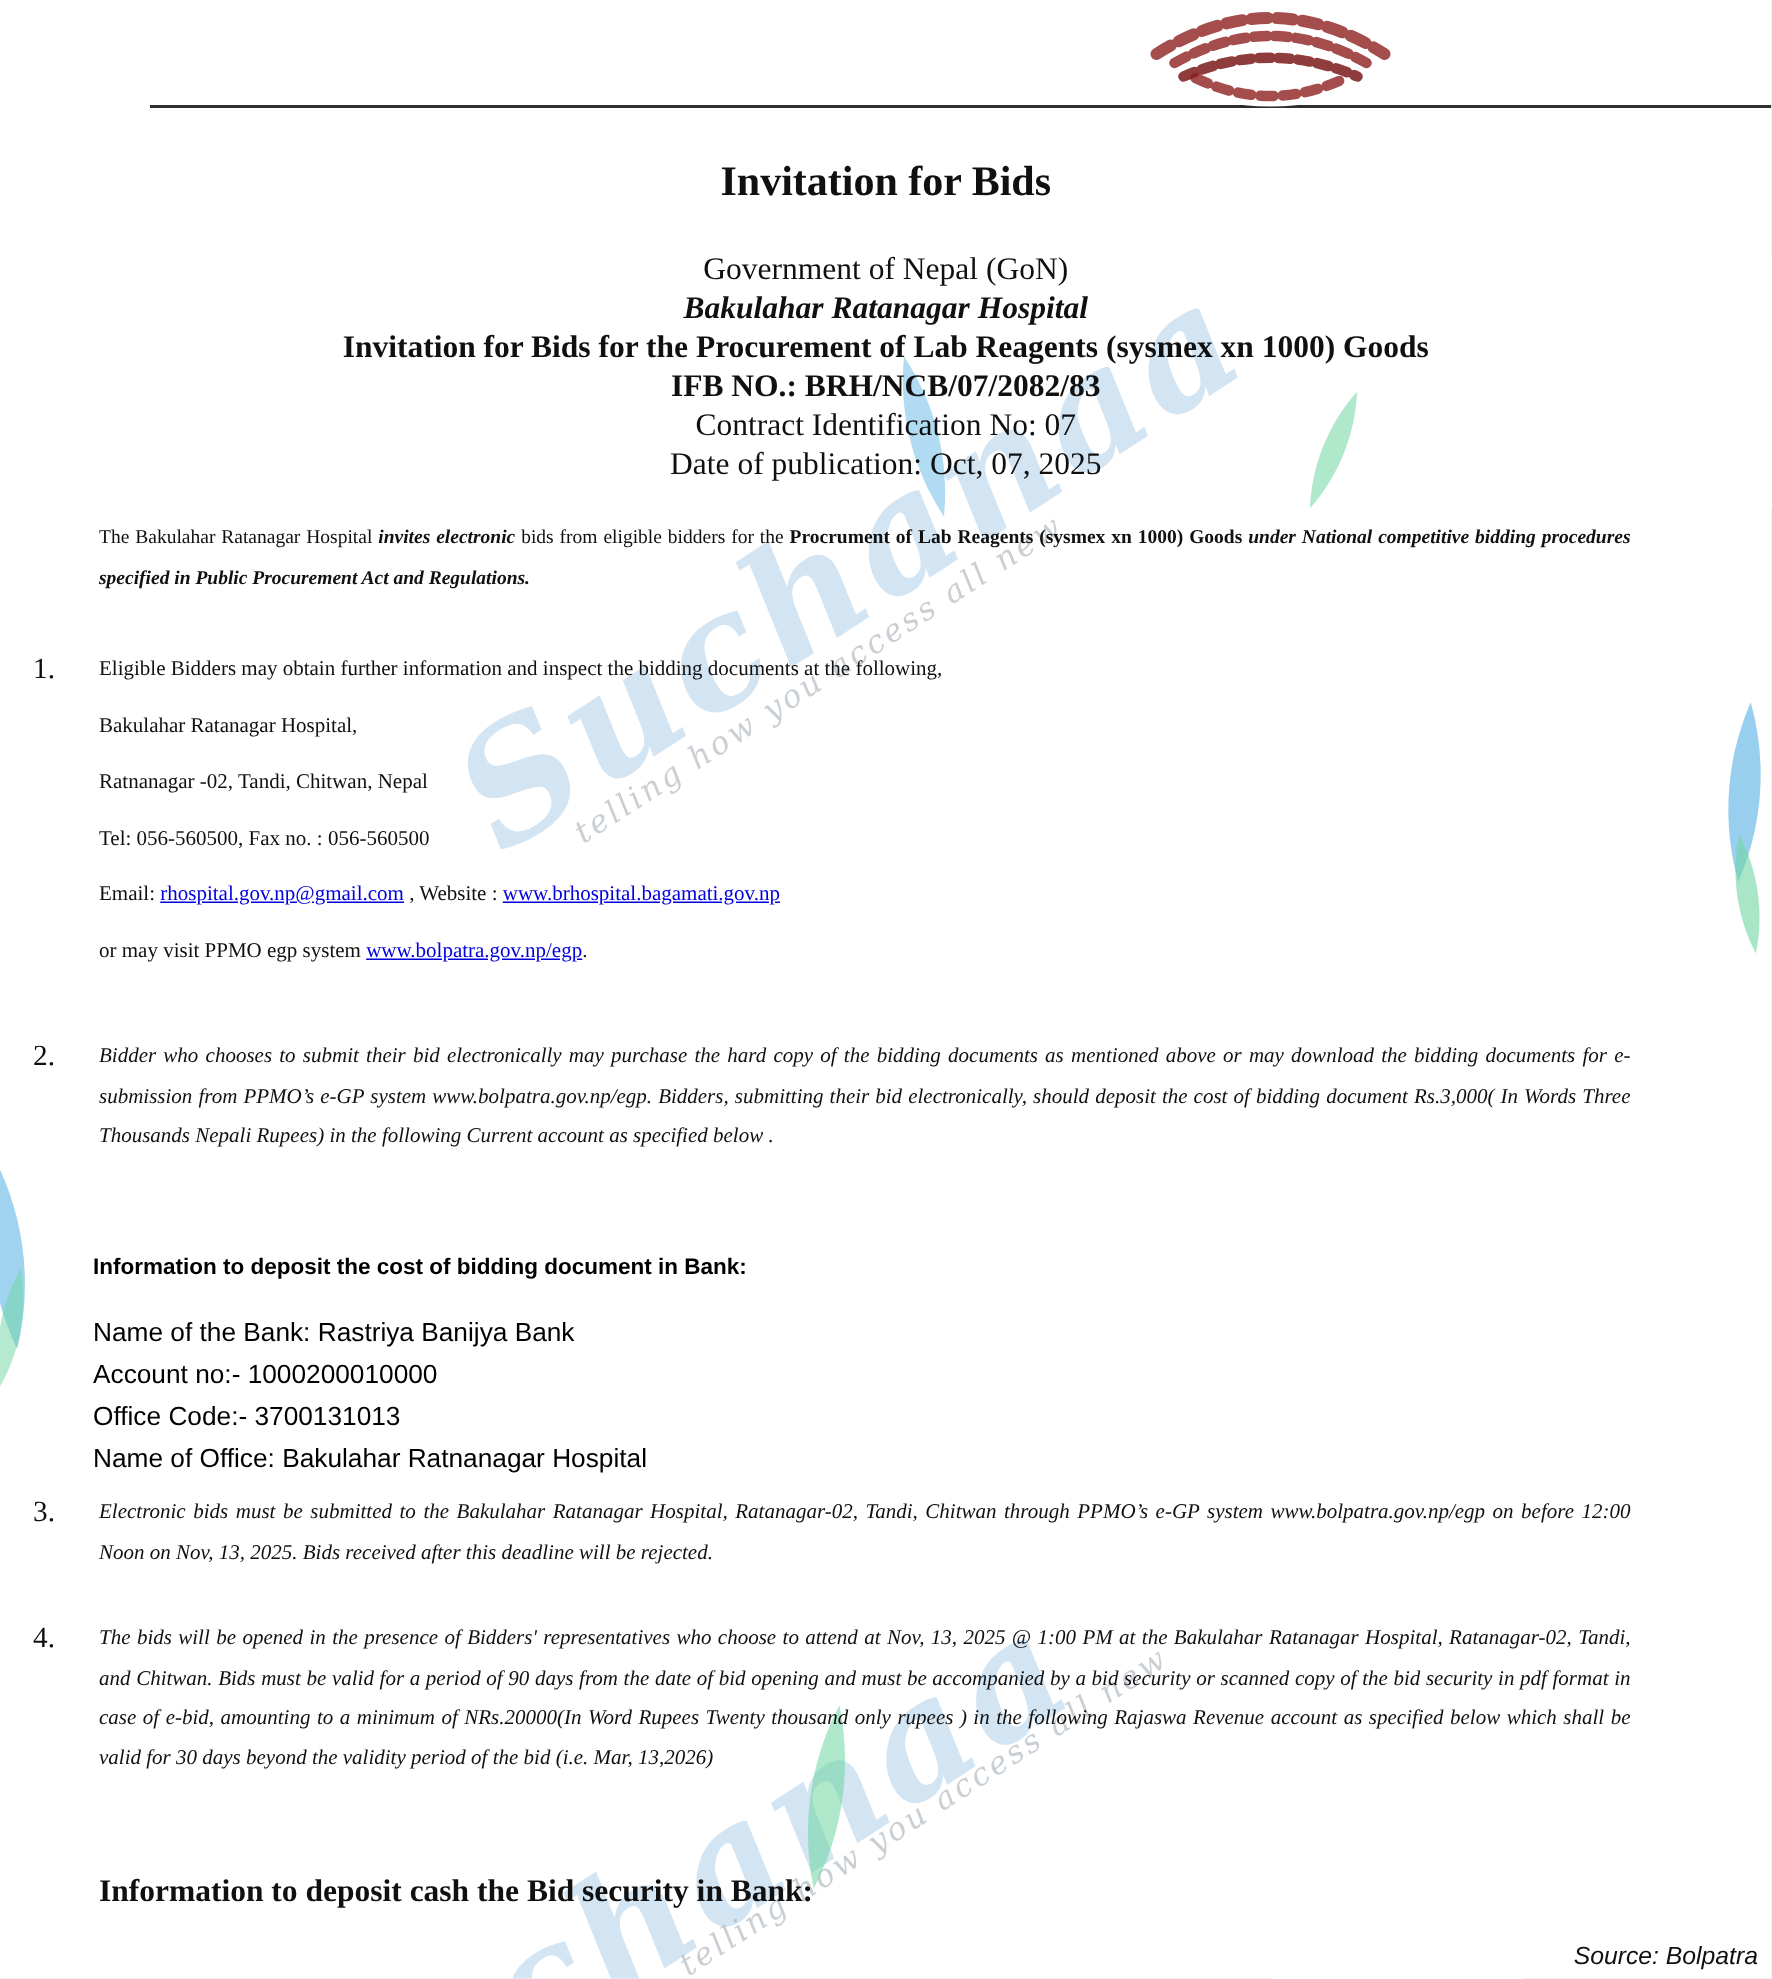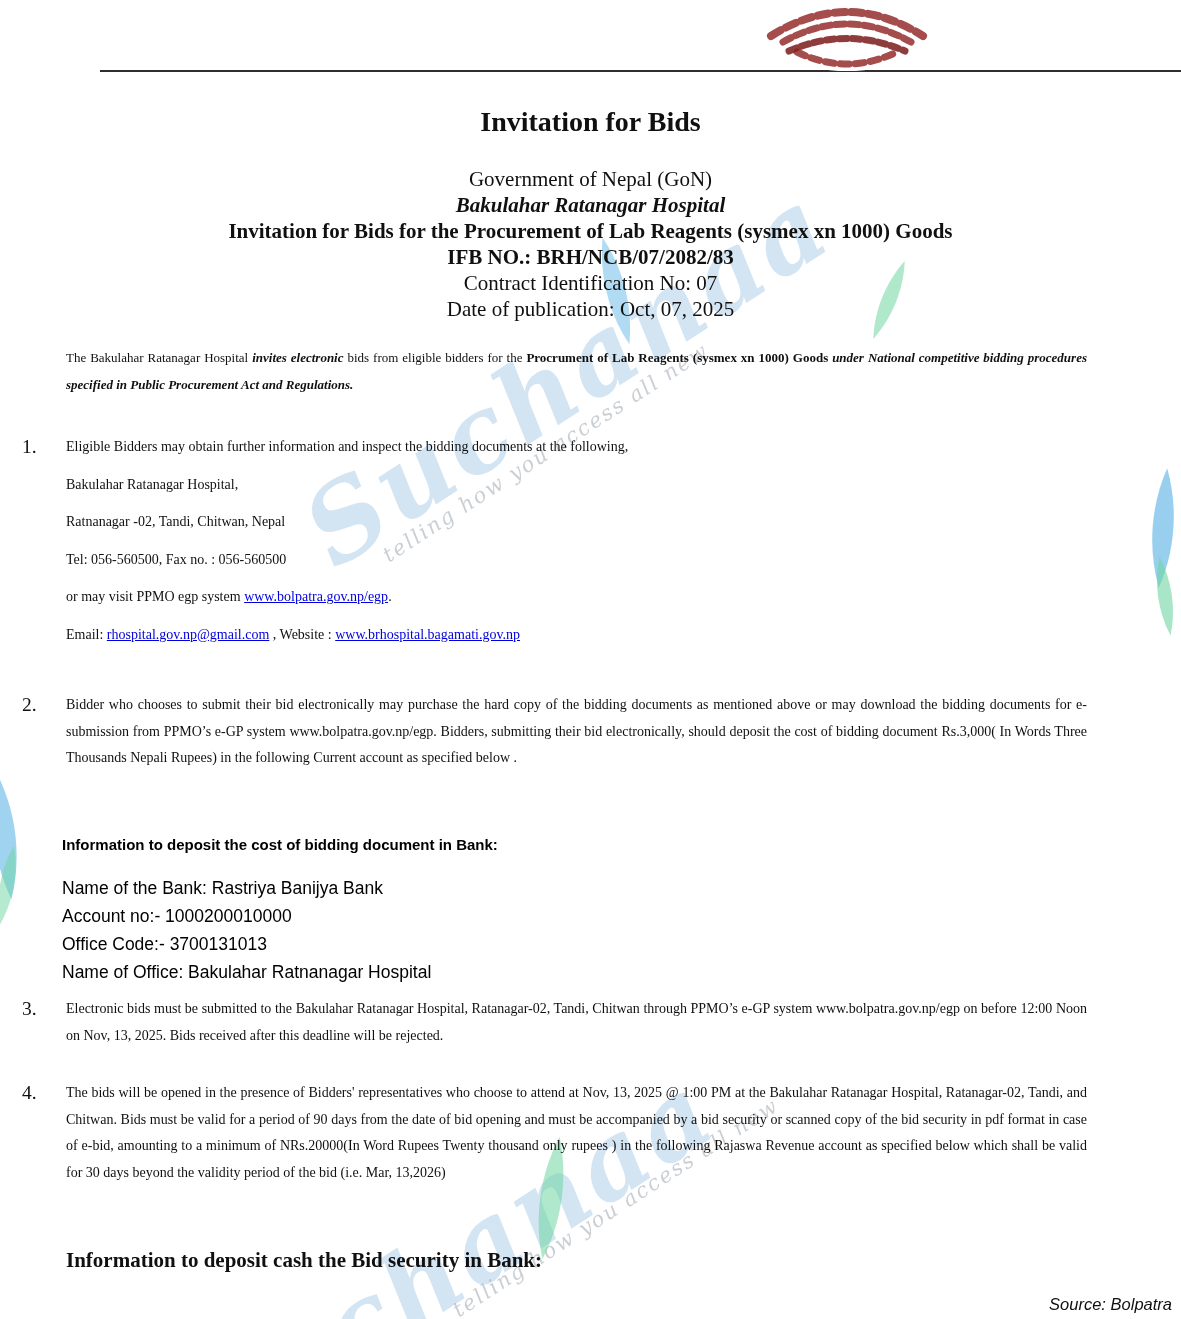--- a/index.html
+++ b/index.html
@@ -50,21 +50,21 @@
     position:absolute; top:344px; left:66px; width:1021px;
     text-align:justify; font-size:13px; line-height:27px;
   }
   .b{font-weight:bold;}
   .it{font-style:italic;font-weight:bold;}
   .bi{font-weight:bold; font-style:italic;}
 
   .item{position:absolute; left:22px; width:1065px; display:flex;}
   .item .num{width:44px; flex:none; font-size:19.5px; line-height:26.5px;}
   .item .body{flex:1; font-size:14px; line-height:26.5px;}
-  .item .body.just{text-align:justify;}
+  .item .body.just{text-align:justify;font-style:italic;}
   .item1-line{margin-bottom:11px;}
 
   a.link{color:#0000dd; text-decoration:underline; cursor:pointer;}
 
   .bank{
     position:absolute; left:62px; width:1000px;
     font-family:"Liberation Sans", sans-serif; color:#000;
   }
   .bank-heading{font-size:15px; font-weight:bold;}
   .bank-line{font-size:17.5px; line-height:28px;}
@@ -153,22 +153,22 @@
 
     <div class="intro"><span>The Bakulahar Ratanagar Hospital </span><span class="it">invites electronic</span><span> bids from eligible bidders for the </span><span class="b">Procrument of Lab Reagents (sysmex xn 1000) Goods </span><span class="bi">under National competitive bidding procedures specified in Public Procurement Act and Regulations.</span></div>
 
     <div class="item" style="top:434px;">
       <span class="num">1.</span>
       <div class="body">
         <div class="item1-line">Eligible Bidders may obtain further information and inspect the bidding documents at the following,</div>
         <div class="item1-line">Bakulahar Ratanagar Hospital,</div>
         <div class="item1-line">Ratnanagar -02, Tandi, Chitwan, Nepal</div>
         <div class="item1-line">Tel: 056-560500, Fax no. : 056-560500</div>
+        <div class="item1-line"><span>Email: </span><a class="link" href="#">rhospital.gov.np@gmail.com</a><span> , Website : </span><a class="link" href="#">www.brhospital.bagamati.gov.np</a></div>
         <div class="item1-line"><span>or may visit PPMO egp system </span><a class="link" href="#">www.bolpatra.gov.np/egp</a><span>.</span></div>
-        <div class="item1-line"><span>Email: </span><a class="link" href="#">rhospital.gov.np@gmail.com</a><span> , Website : </span><a class="link" href="#">www.brhospital.bagamati.gov.np</a></div>
       </div>
     </div>
 
     <div class="item" style="top:692px;">
       <span class="num">2.</span>
       <div class="body just">Bidder who chooses to submit their bid electronically may purchase the hard copy of the bidding documents as mentioned above or may download the bidding documents for e-submission from PPMO’s e-GP system www.bolpatra.gov.np/egp. Bidders, submitting their bid electronically,  should  deposit  the  cost  of  bidding document Rs.3,000( In Words Three Thousands Nepali Rupees) in  the following Current  account  as  specified below .</div>
     </div>
 
     <div class="bank bank-heading" style="top:836px;">Information to deposit the cost of bidding document in Bank:</div>
     <div class="bank" style="top:874px;">

